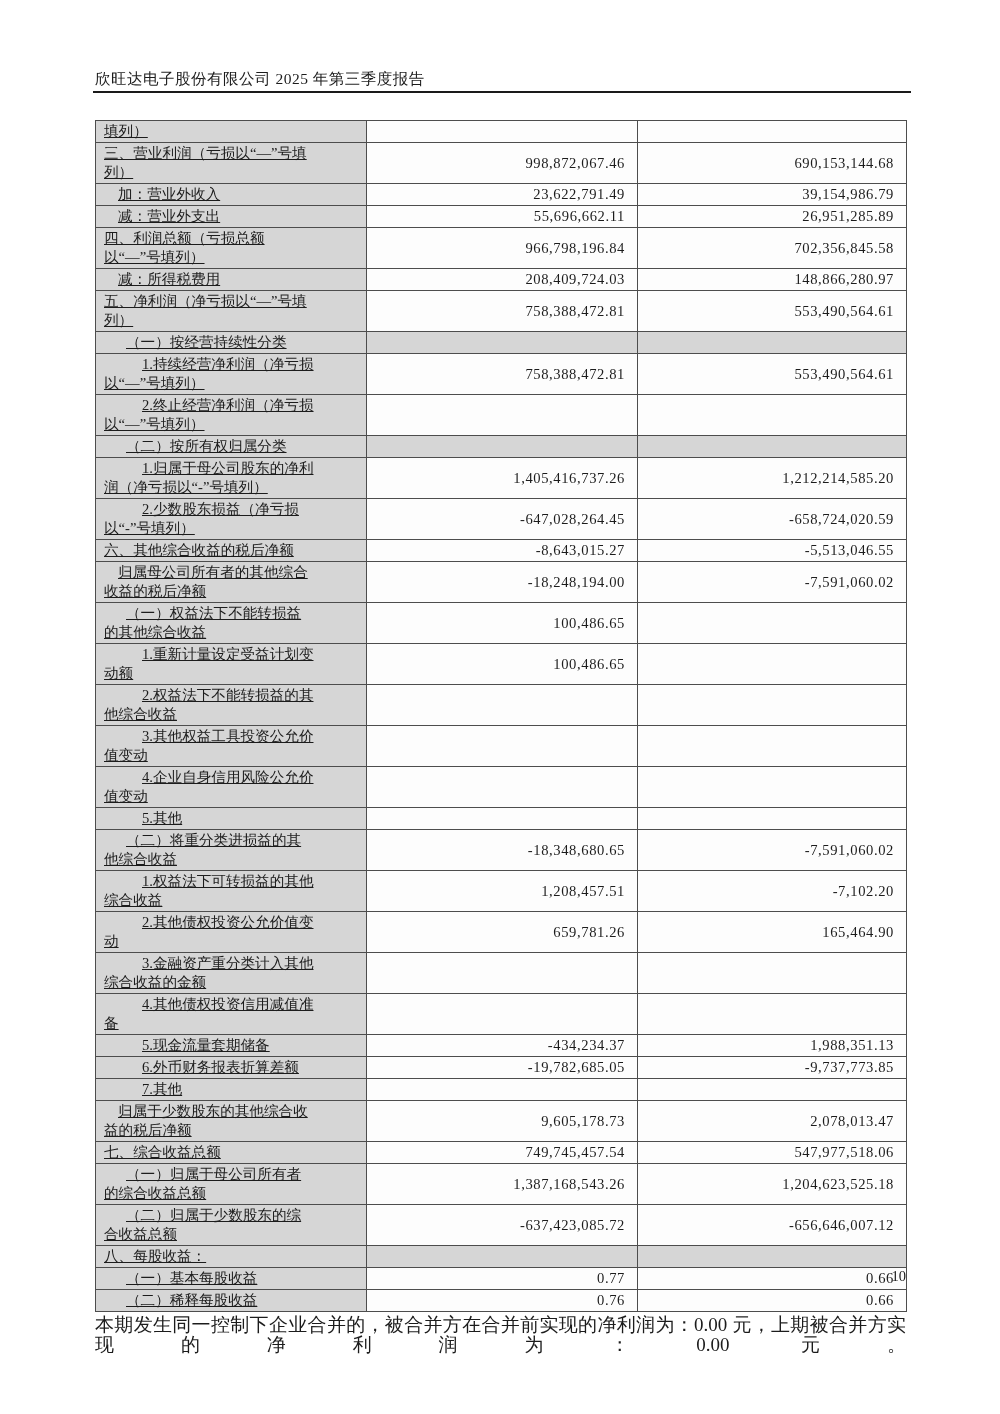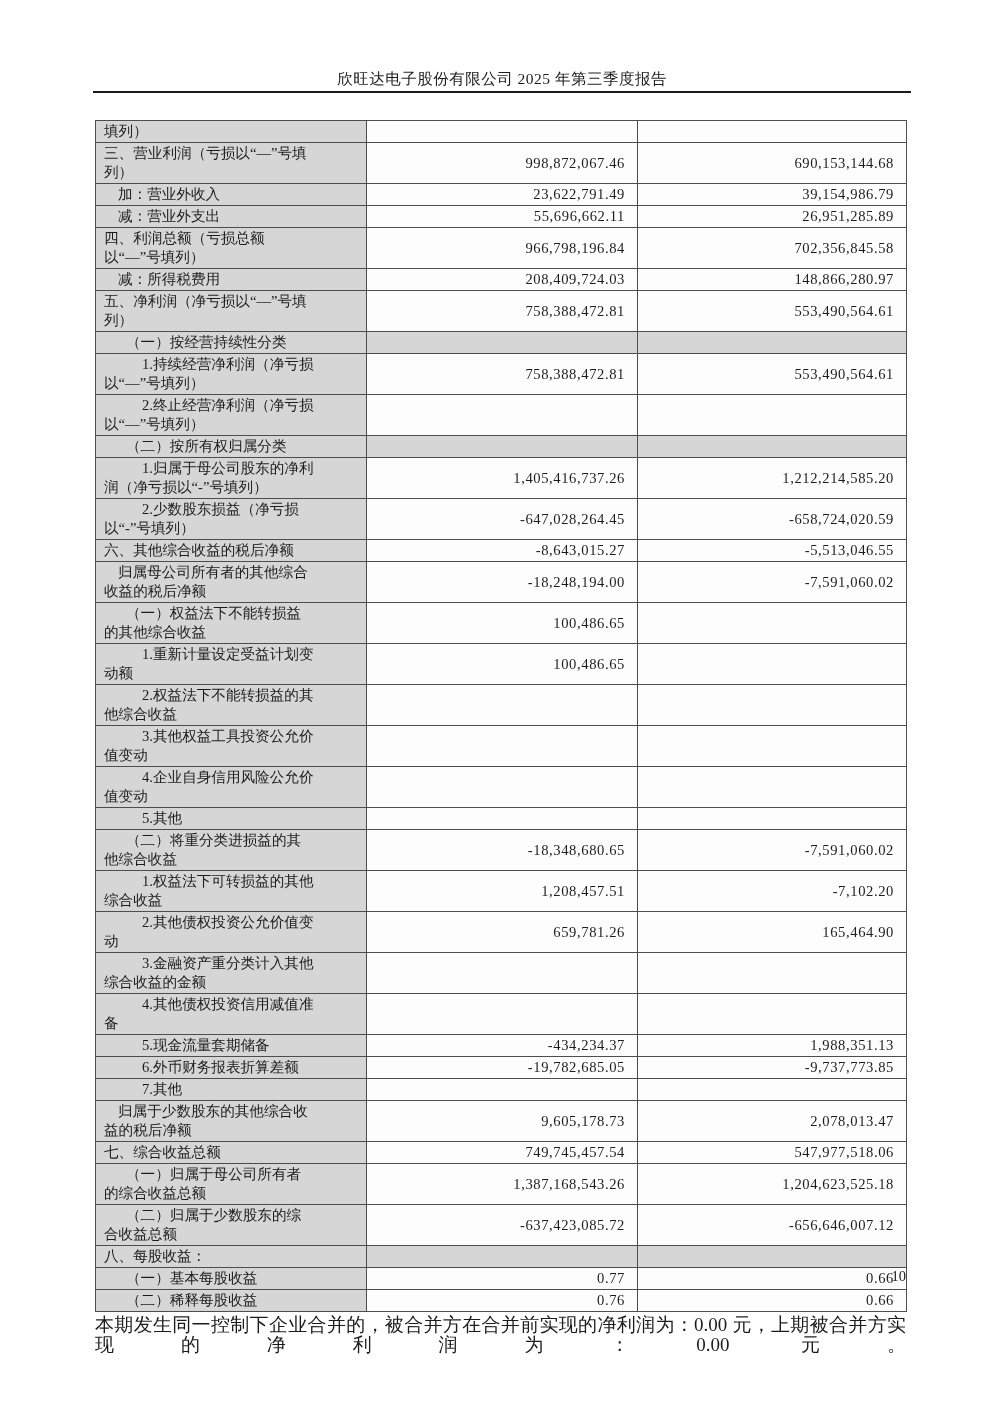--- a/index.html
+++ b/index.html
@@ -12,21 +12,21 @@
     width: 1000px;
     height: 1414px;
     font-family: "Liberation Serif", "DejaVu Serif", serif;
     color: #1c1c1c;
   }
   .page-header {
     position: absolute;
     top: 69px;
     left: 95px;
     width: 814px;
-    text-align: center;
+    text-align: left;
     font-size: 15.5px;
     line-height: 20px;
     letter-spacing: 0.5px;
   }
   .header-rule {
     position: absolute;
     top: 91px;
     left: 93px;
     width: 818px;
     height: 2px;
@@ -49,20 +49,21 @@
     line-height: 19px;
     height: 19px;
     vertical-align: middle;
     overflow: hidden;
   }
   td.label {
     background: #d6d6d6;
     padding: 1px 51px 1px 8px;
     text-align: left;
     word-break: break-all;
+    text-decoration: underline;
   }
   td.num {
     background: #fdfdfd;
     text-align: right;
     padding: 1px 12px 1px 4px;
     letter-spacing: 0.6px;
   }
   tr.section td.num {
     background: #d6d6d6;
   }

